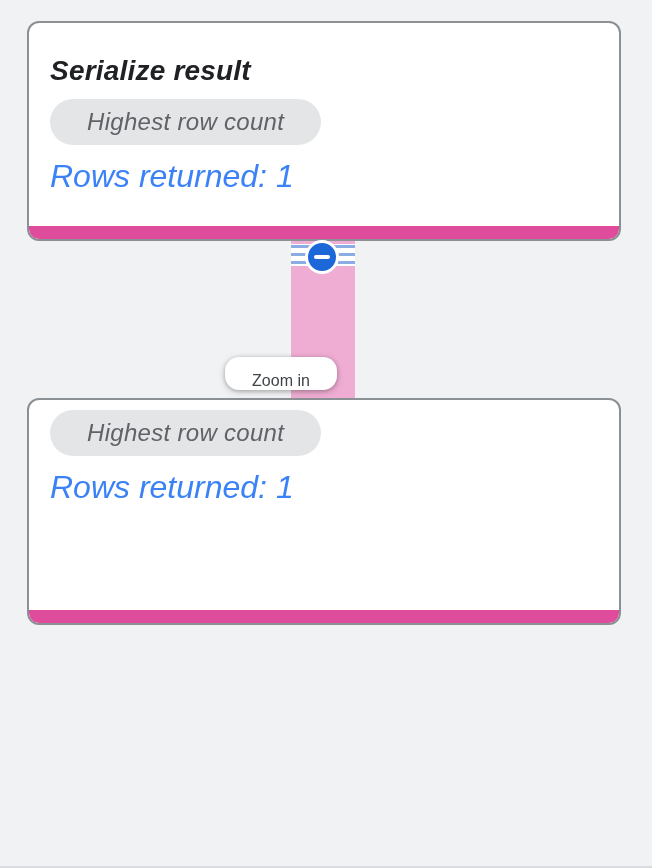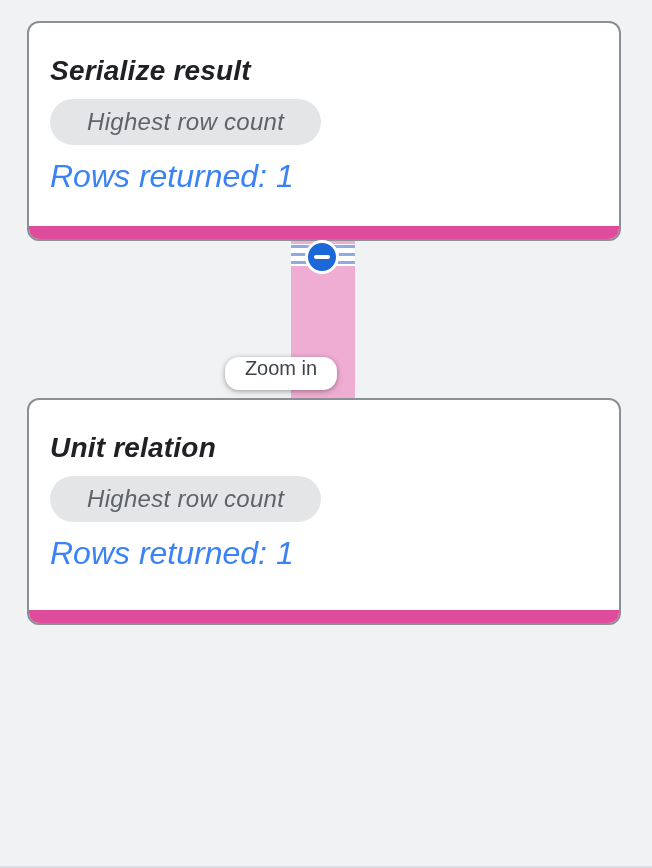--- a/index.html
+++ b/index.html
@@ -116,23 +116,23 @@
   }
   
   .tooltip {
     position: absolute;
     left: 225px; top: 357px;
     width: 112px; height: 33px;
     background: #ffffff;
     border-radius: 14px;
     box-shadow: 0 1px 4px rgba(0,0,0,0.28), 0 2px 8px rgba(0,0,0,0.12);
     display: flex;
-    align-items: flex-start;
+    align-items: flex-end;
     justify-content: center;
-    font-size: 20px;
+    font-size: 16px;
     color: #3f4449;
     z-index: 5;
   }
 </style>
 </head>
 <body>
 
 <div class="canvas">
 
   <div class="edge-band"></div>
@@ -146,21 +146,20 @@
   <div class="card card-1">
     <div class="card-title">Serialize result</div>
     <div>
       <span class="badge">Highest row count</span>
     </div>
     <div class="rows-line">Rows returned: 1</div>
     <div class="accent-bar"></div>
   </div>
 
   <div class="card card-2">
-    <div class="card-title">Unit relation</div>
     <div>
       <span class="badge">Highest row count</span>
     </div>
     <div class="rows-line">Rows returned: 1</div>
     <div class="accent-bar"></div>
   </div>
 
   <button class="collapse-btn">
     <span class="minus-glyph"></span>
   </button>

